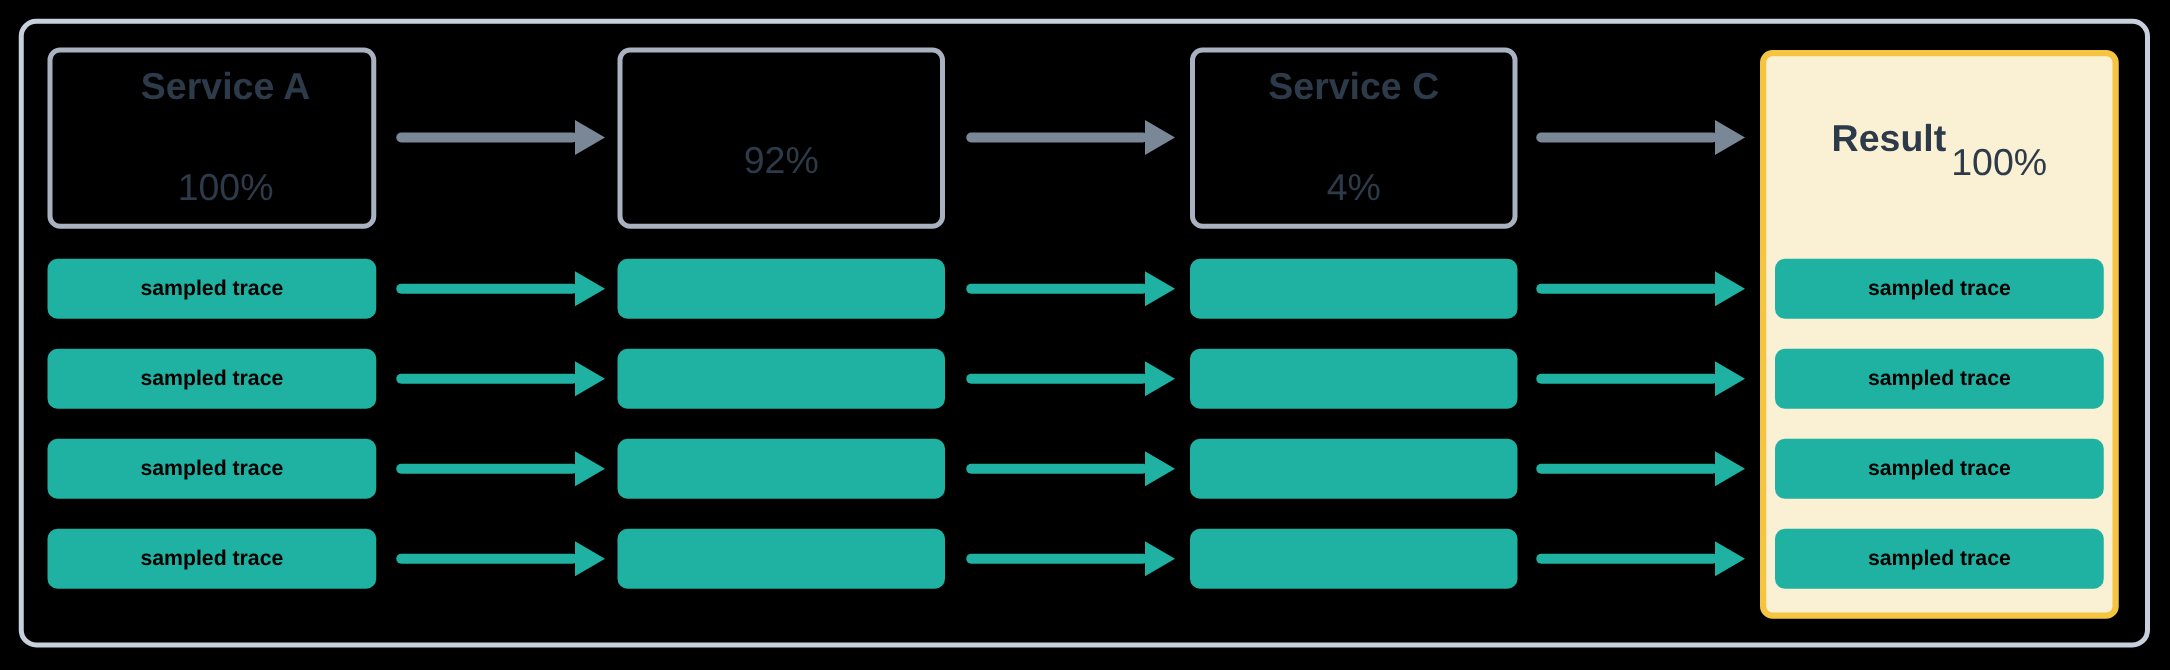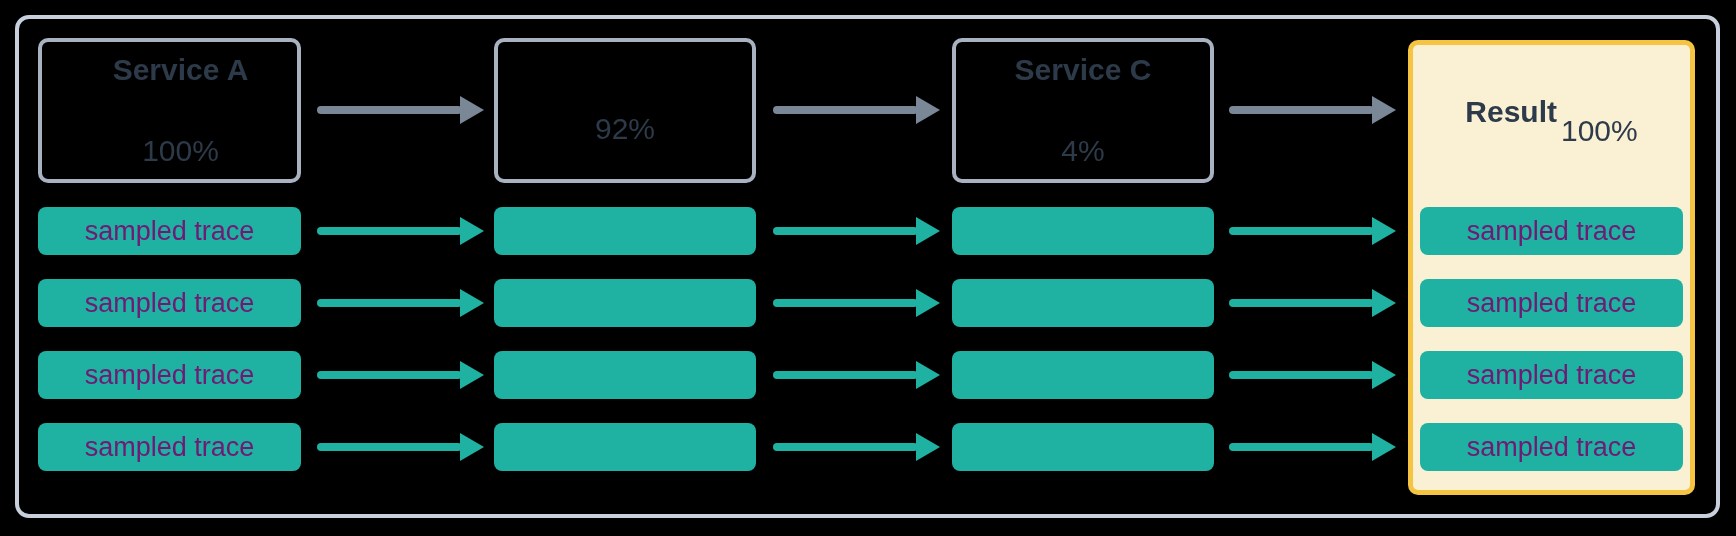--- a/index.html
+++ b/index.html
@@ -40,21 +40,21 @@
   .result-head{
     position:absolute;left:1408px;top:52px;width:287px;height:120px;
     display:flex;flex-direction:row;align-items:center;justify-content:center;
     gap:4px;color:#2d3a49;
   }
   .bar{
     position:absolute;height:48px;
     background:#1fb1a1;
     border-radius:8px;
     display:flex;align-items:center;justify-content:center;
-    color:#701a75;font-size:27px;font-weight:400;
+    color:#000000;font-size:17px;font-weight:700;
   }
   .bar-a{left:38px;width:263px;}
   .bar-b{left:494px;width:262px;}
   .bar-c{left:952px;width:262px;}
   .bar-r{left:1420px;width:263px;}
   .row1{top:207px;} .row2{top:279px;} .row3{top:351px;} .row4{top:423px;}
   .arrow{position:absolute;height:28px;width:167px;}
   .gap-ab{left:317px;} .gap-bc{left:773px;} .gap-cd{left:1229px;}
   .arrow-top{top:96px;}
   .arrow-r1{top:217px;} .arrow-r2{top:289px;} .arrow-r3{top:361px;} .arrow-r4{top:433px;}

